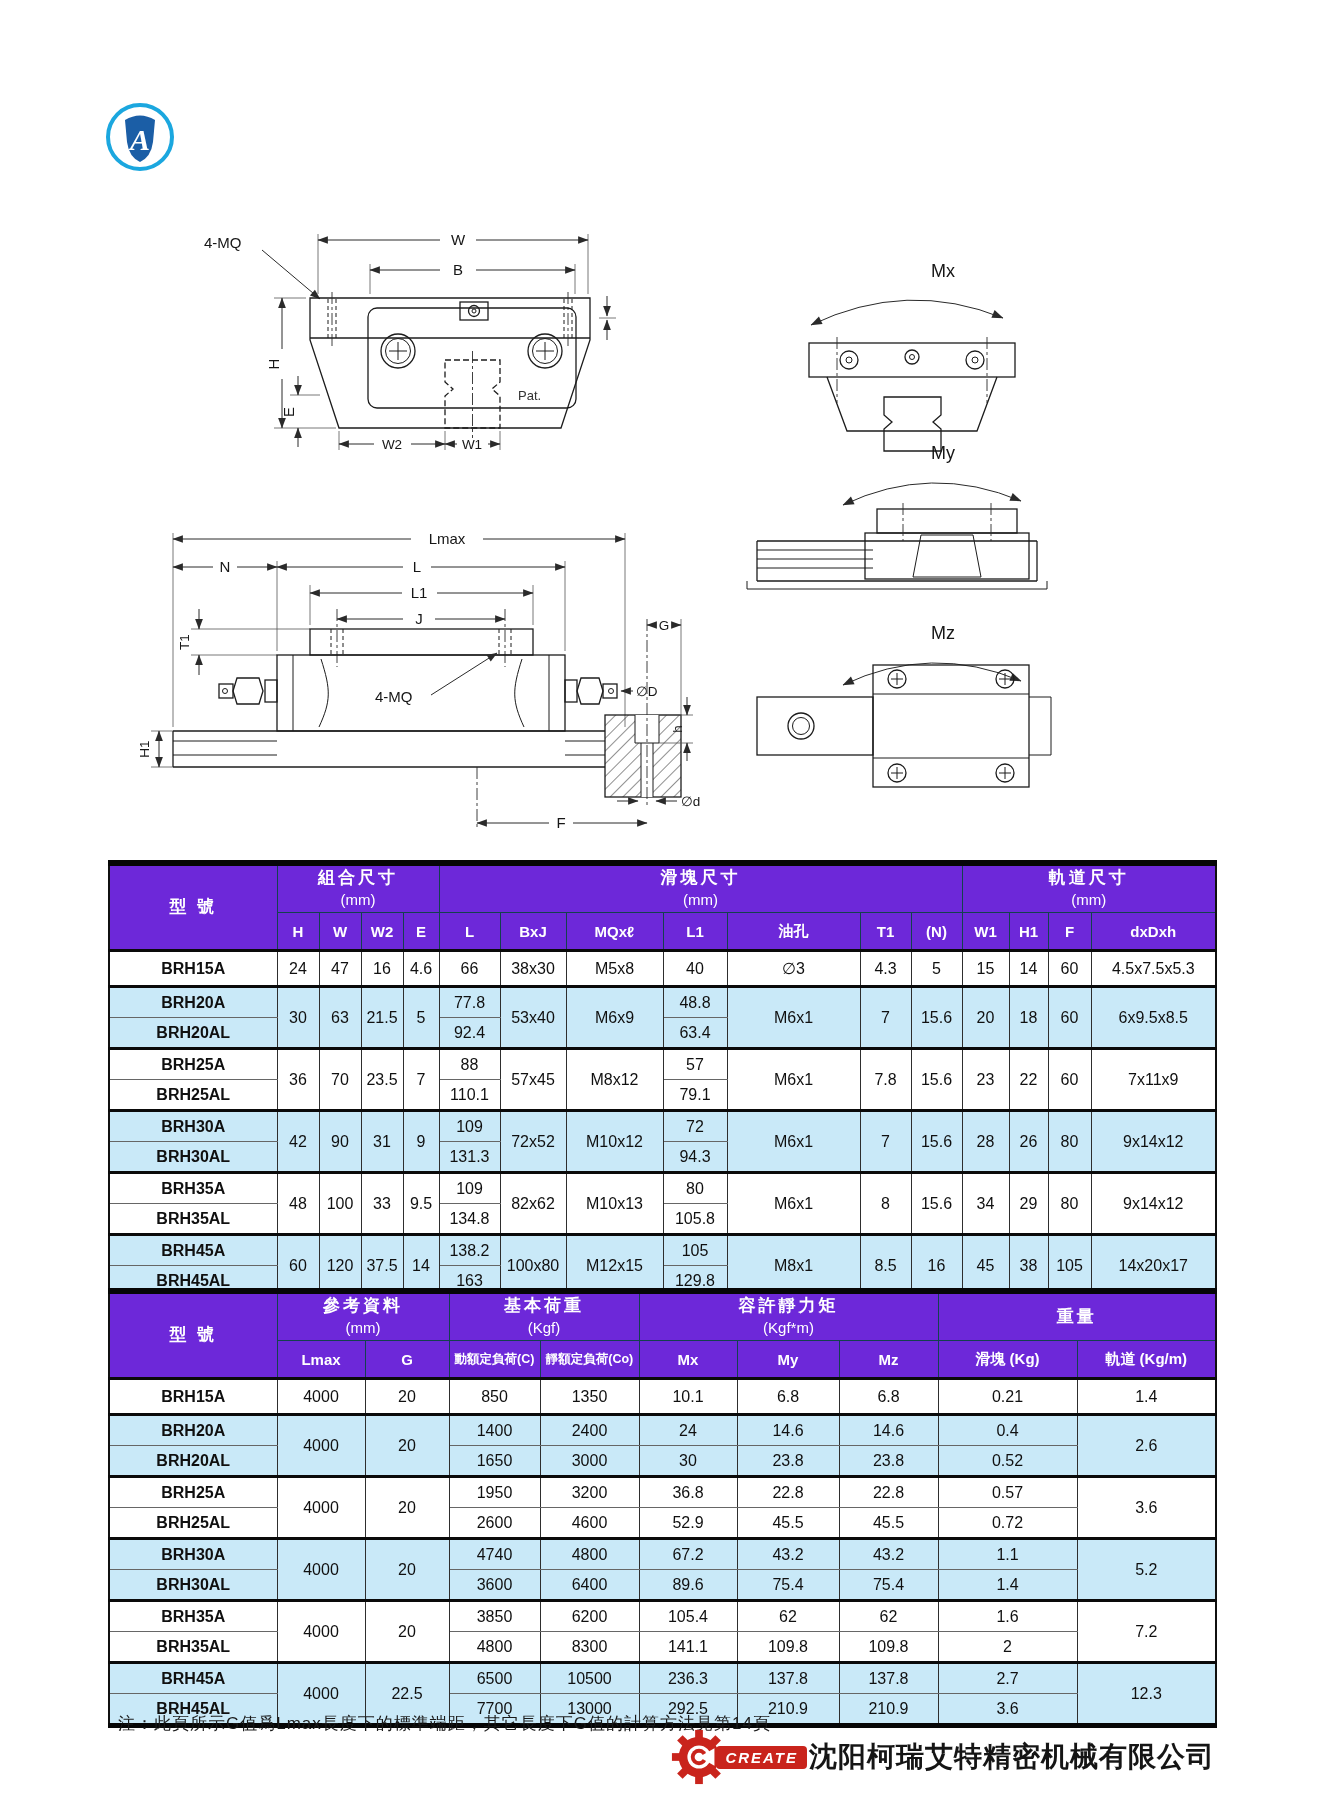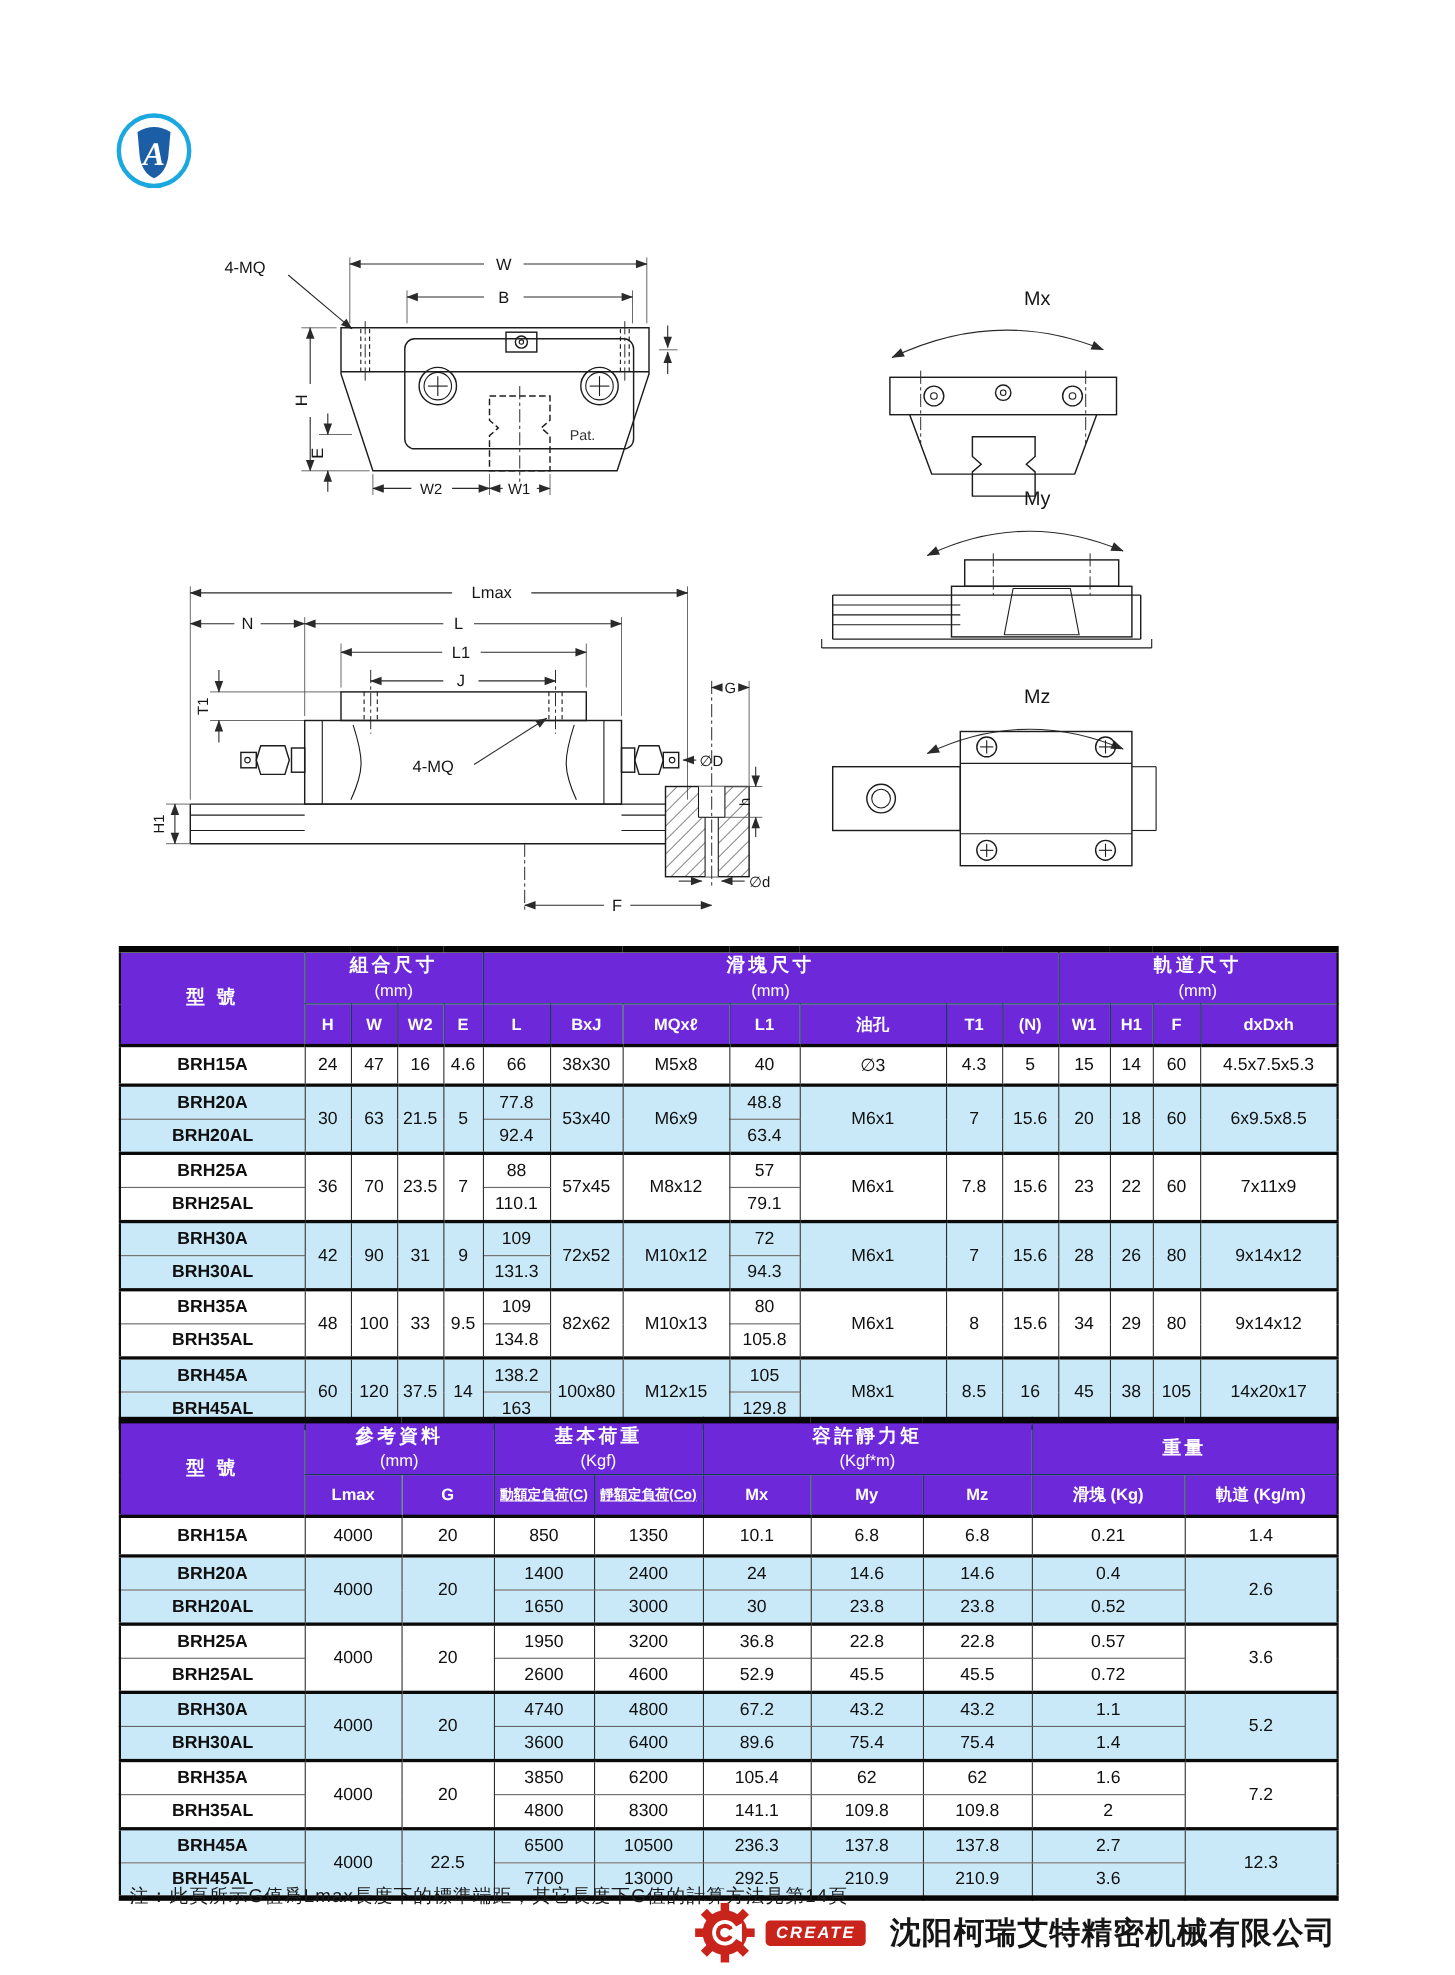--- a/index.html
+++ b/index.html
@@ -26,31 +26,31 @@
 
   
   .tblwrap{position:absolute;left:108px;}
   .t{border-collapse:collapse;table-layout:fixed;width:1107px;border:2px solid #101010;border-top:6px solid #060606;border-bottom:5px solid #060606;}
   .t th,.t td{border:1px solid #2e2e2e;text-align:center;vertical-align:middle;padding:0 2px;overflow:hidden;}
   .t thead th{background:#6d28d9;color:#fff;border:1px solid #14414f;}
   .t thead tr:last-child th{border-bottom:3px solid #0a0a0a;}
   .hr1 th{font-size:17px;font-weight:bold;height:46px;line-height:1.3;letter-spacing:3px;}
   .hr1 .unit{letter-spacing:0;font-size:15px;font-weight:normal;}
   .hr2 th{font-size:15px;font-weight:bold;height:36px;letter-spacing:0;}
-  .hr2 th.sm{font-size:12.5px;text-decoration:underline;}
+  .hr2 th.sm{font-size:12.5px;}
   .t td{font-size:16px;color:#101010;height:29px;}
   .t tr.single td{height:33px;}
   td.m{font-weight:bold;}
   tr.gs td{border-top:3px solid #0a0a0a;}
   td.s{border-bottom:1px solid #666;}
   tr.blue td{background:#C9E9F8;}
 
   
   .note{position:absolute;left:118px;top:1712px;font-size:17px;color:#1a1a1a;letter-spacing:1px;}
-  .brand{position:absolute;right:108px;top:1728px;display:flex;align-items:center;gap:22px;}
+  .brand{position:absolute;right:108px;top:1728px;display:flex;align-items:center;gap:2px;}
   .create-badge{background:#C9241C;color:#fff;font-weight:bold;font-style:italic;font-size:15px;letter-spacing:2px;padding:3px 9px;border-radius:4px;margin-left:-14px;}
   .company{font-size:28px;font-weight:bold;color:#151515;letter-spacing:1px;}
 </style>
 </head>
 <body>
 
 <div class="page">
 
   <svg class="brandmark" viewBox="0 0 72 72">
     <circle cx="36" cy="36" r="32" fill="#fff" stroke="#1BA7DF" stroke-width="4"></circle>

